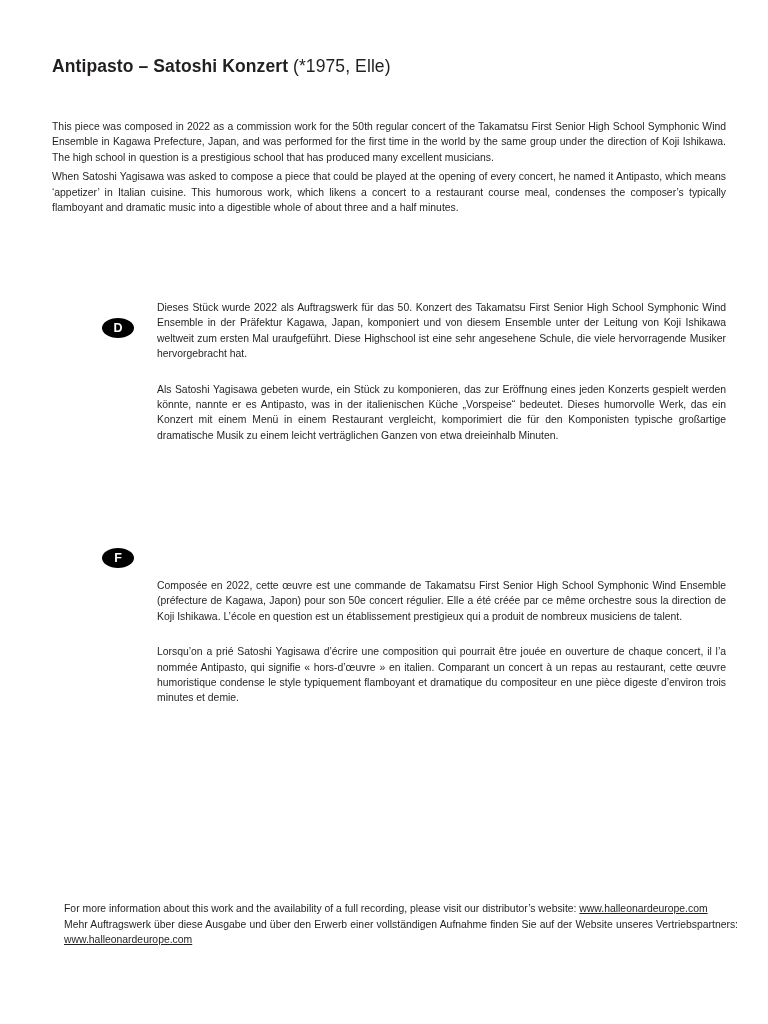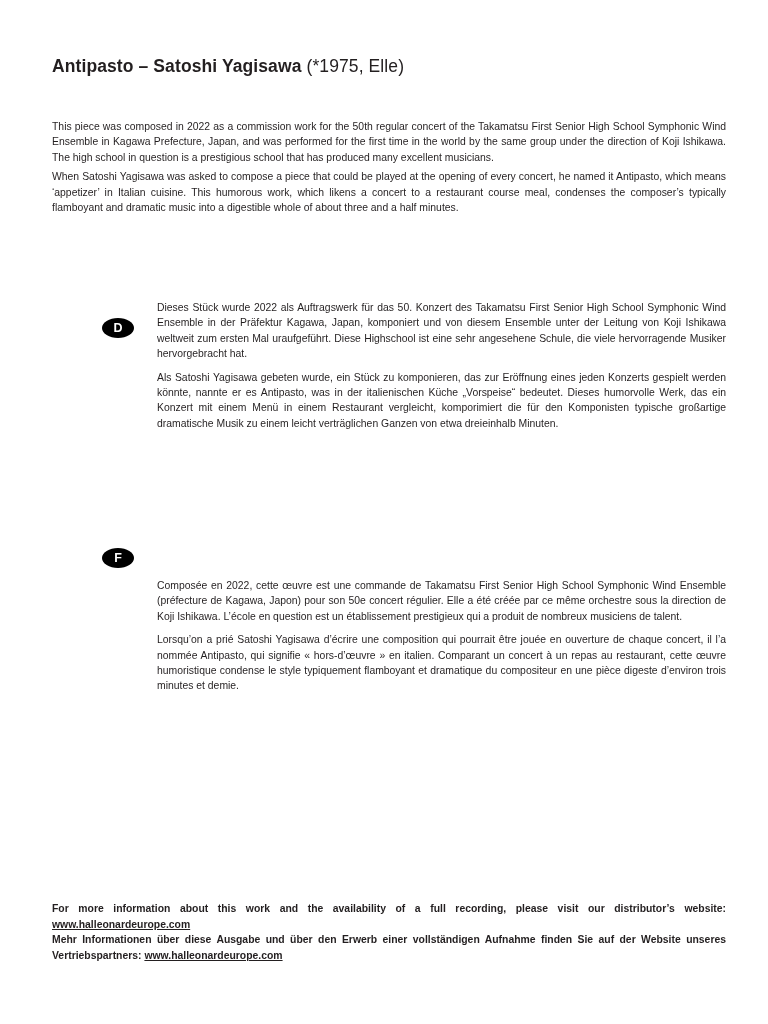--- a/index.html
+++ b/index.html
@@ -55,45 +55,45 @@
   }
   .badge-de { top: 318px; }
   .badge-fr { top: 548px; }
 
   .lang-text {
     position: absolute;
     left: 157px;
     width: 569px;
     font-weight: normal;
   }
-  .lang-text p + p { margin-top: 8px; }
+  .lang-text p + p { margin-top: 20px; }
   .lang-text-de { top: 300px; }
   .lang-text-fr { top: 578px; }
 
   .footer-block {
     position: absolute;
-    left: 52px;
+    left: 64px;
     top: 901px;
     width: 674px;
-    font-weight: bold;
+    font-weight: normal;
   }
   .footer-block .body-text { line-height: 15.6px; }
   .footer-link {
     color: inherit;
     text-decoration: underline;
     cursor: pointer;
   }
 </style>
 </head>
 <body>
 
 <div class="page">
 
   <h1 class="title">
-    <span class="title-main">Antipasto – Satoshi Yagisawa</span><span class="title-suffix"> (*1975, Elle)</span>
+    <span class="title-main">Antipasto – Satoshi Konzert</span><span class="title-suffix"> (*1975, Elle)</span>
   </h1>
 
   <div class="english-block body-text">
     <p>This piece was composed in 2022 as a commission work for the 50th regular concert of the Takamatsu First Senior High School Symphonic Wind Ensemble in Kagawa Prefecture, Japan, and was performed for the first time in the world by the same group under the direction of Koji Ishikawa. The high school in question is a prestigious school that has produced many excellent musicians.</p>
     <p>When Satoshi Yagisawa was asked to compose a piece that could be played at the opening of every concert, he named it Antipasto, which means ‘appetizer’ in Italian cuisine. This humorous work, which likens a concert to a restaurant course meal, condenses the composer’s typically flamboyant and dramatic music into a digestible whole of about three and a half minutes.</p>
   </div>
 
   <div class="lang-badge badge-de">
     <span>D</span>
   </div>
@@ -105,16 +105,16 @@
   <div class="lang-badge badge-fr">
     <span>F</span>
   </div>
   <div class="lang-text lang-text-fr body-text">
     <p>Composée en 2022, cette œuvre est une commande de Takamatsu First Senior High School Symphonic Wind Ensemble (préfecture de Kagawa, Japon) pour son 50e concert régulier. Elle a été créée par ce même orchestre sous la direction de Koji Ishikawa. L’école en question est un établissement prestigieux qui a produit de nombreux musiciens de talent.</p>
     <p>Lorsqu’on a prié Satoshi Yagisawa d’écrire une composition qui pourrait être jouée en ouverture de chaque concert, il l’a nommée Antipasto, qui signifie « hors-d’œuvre » en italien. Comparant un concert à un repas au restaurant, cette œuvre humoristique condense le style typiquement flamboyant et dramatique du compositeur en une pièce digeste d’environ trois minutes et demie.</p>
   </div>
 
   <div class="footer-block">
     <p class="body-text"><span>For more information about this work and the availability of a full recording, please visit our distributor’s website: </span><a class="footer-link">www.halleonardeurope.com</a></p>
-    <p class="body-text"><span>Mehr Informationen über diese Ausgabe und über den Erwerb einer vollständigen Aufnahme finden Sie auf der Website unseres Vertriebspartners: </span><a class="footer-link">www.halleonardeurope.com</a></p>
+    <p class="body-text"><span>Mehr Auftragswerk über diese Ausgabe und über den Erwerb einer vollständigen Aufnahme finden Sie auf der Website unseres Vertriebspartners: </span><a class="footer-link">www.halleonardeurope.com</a></p>
   </div>
 
 </div>
 
 </body></html>

